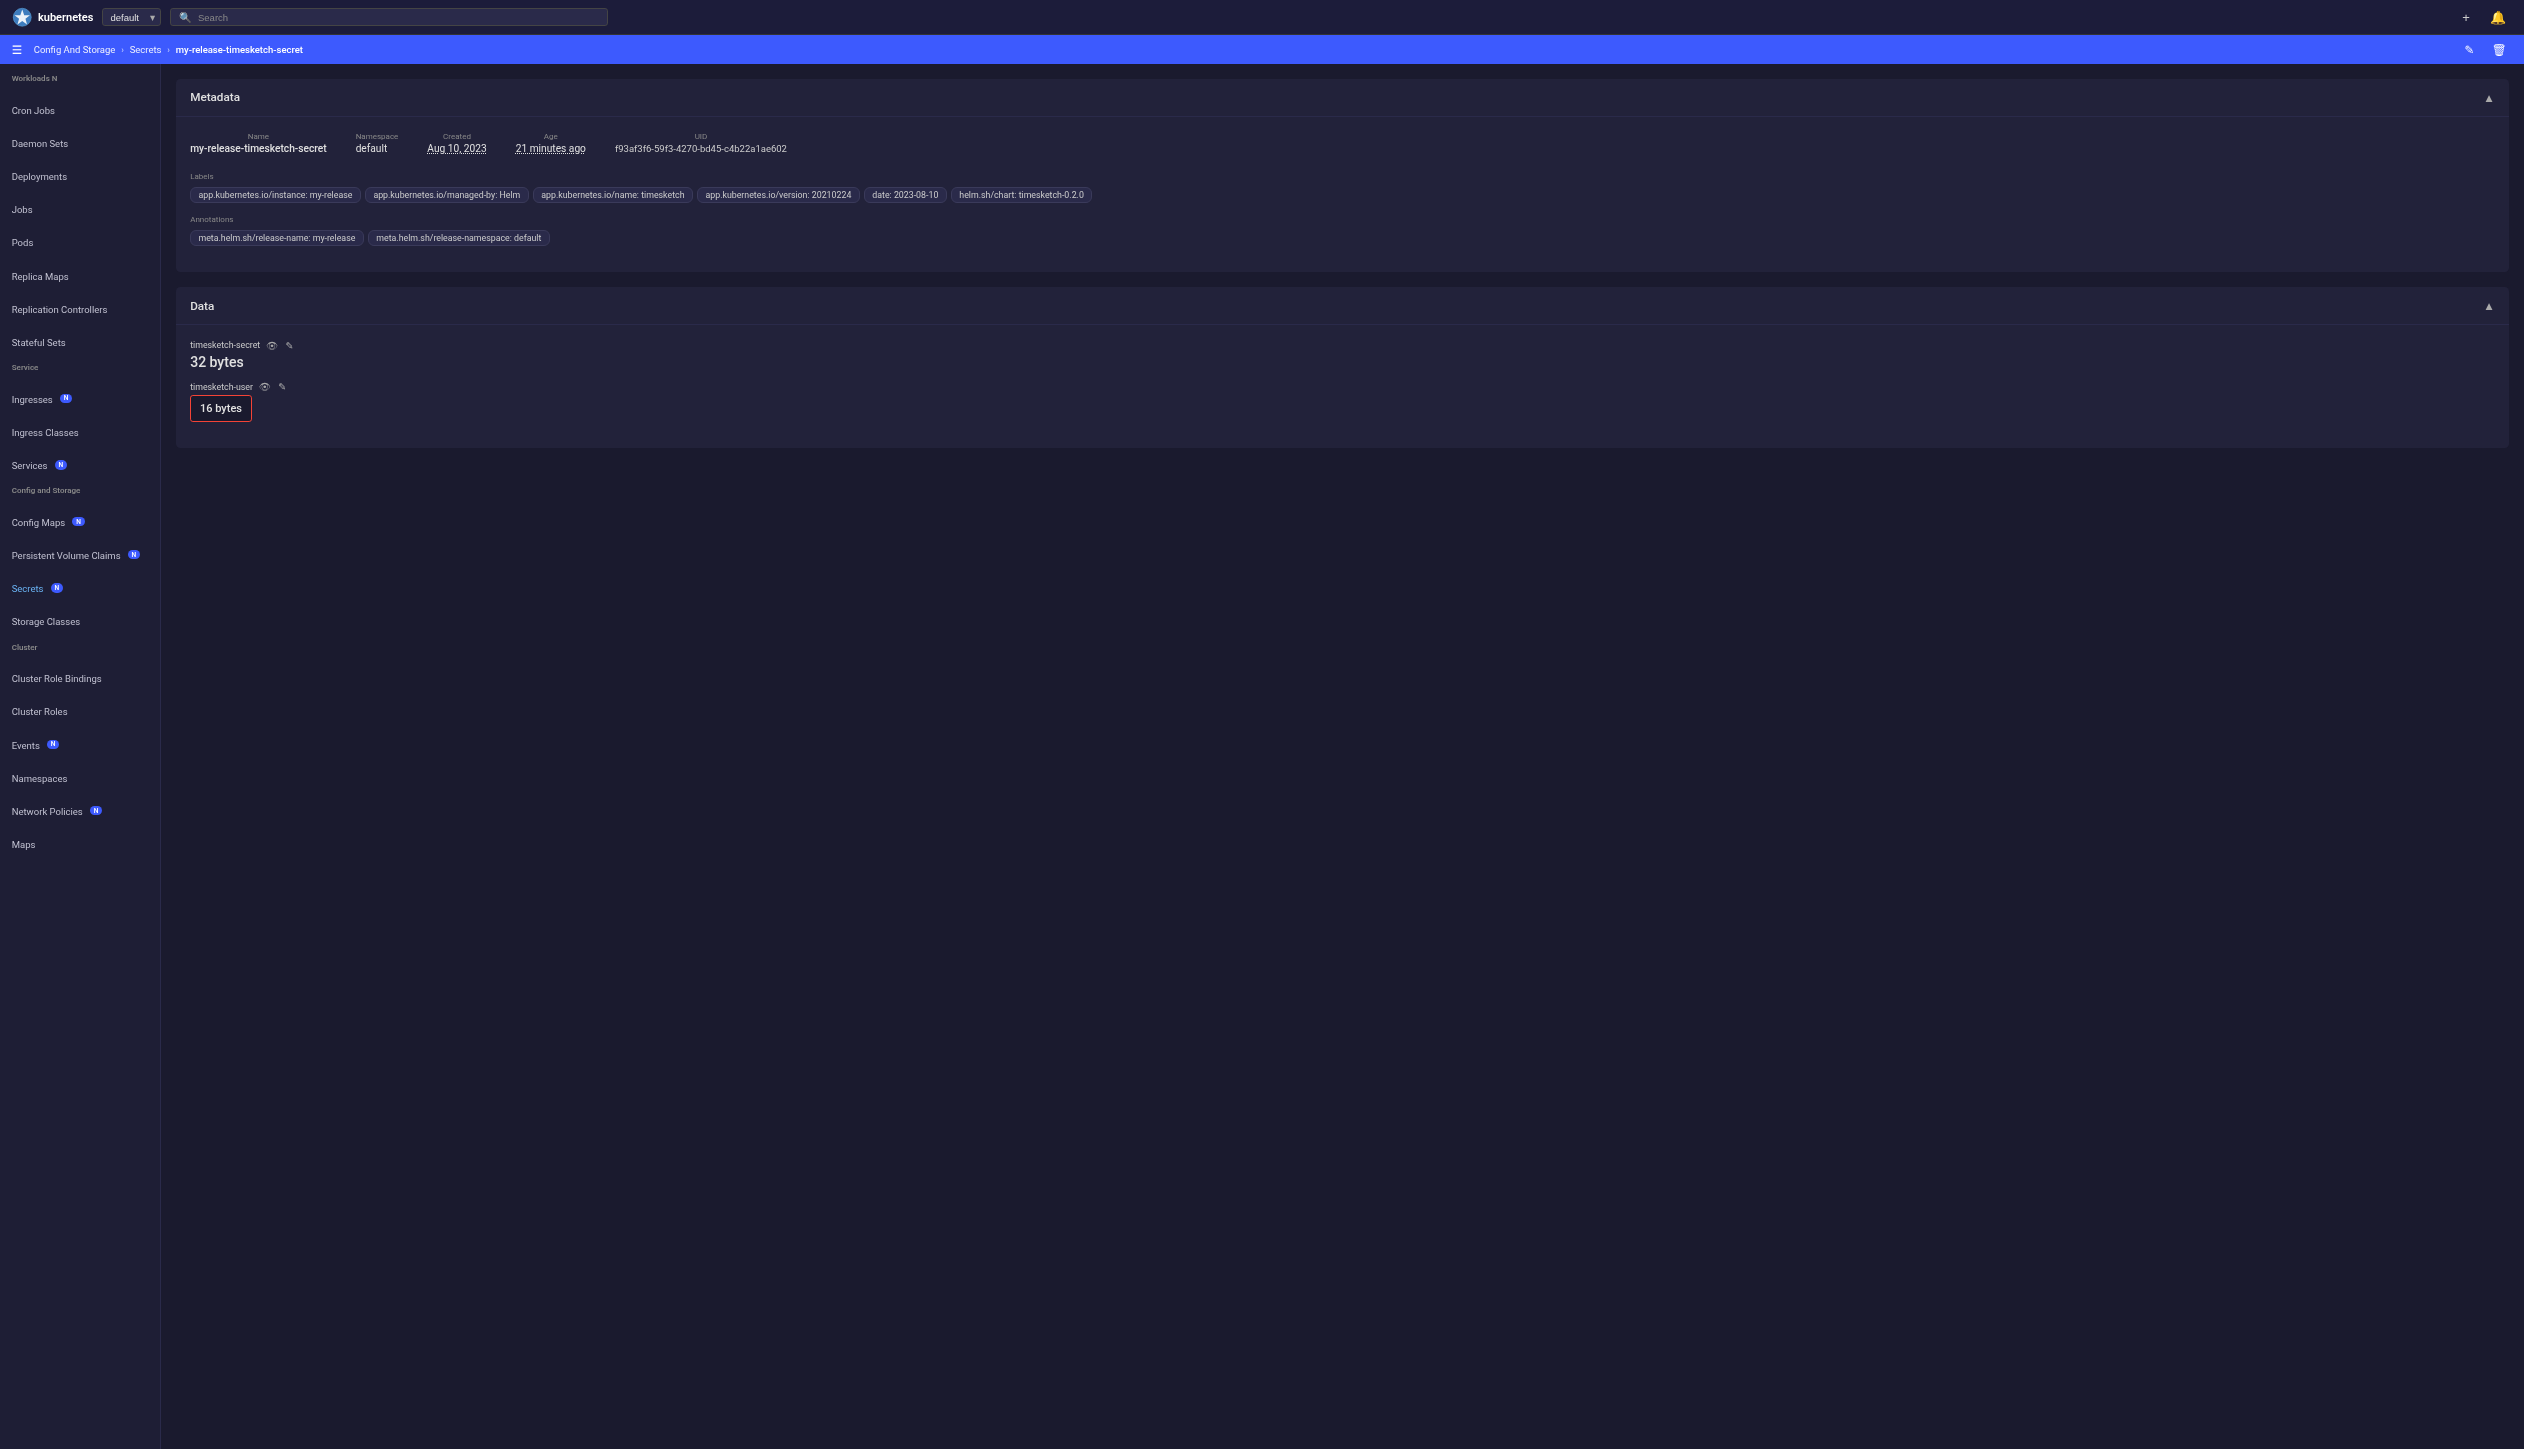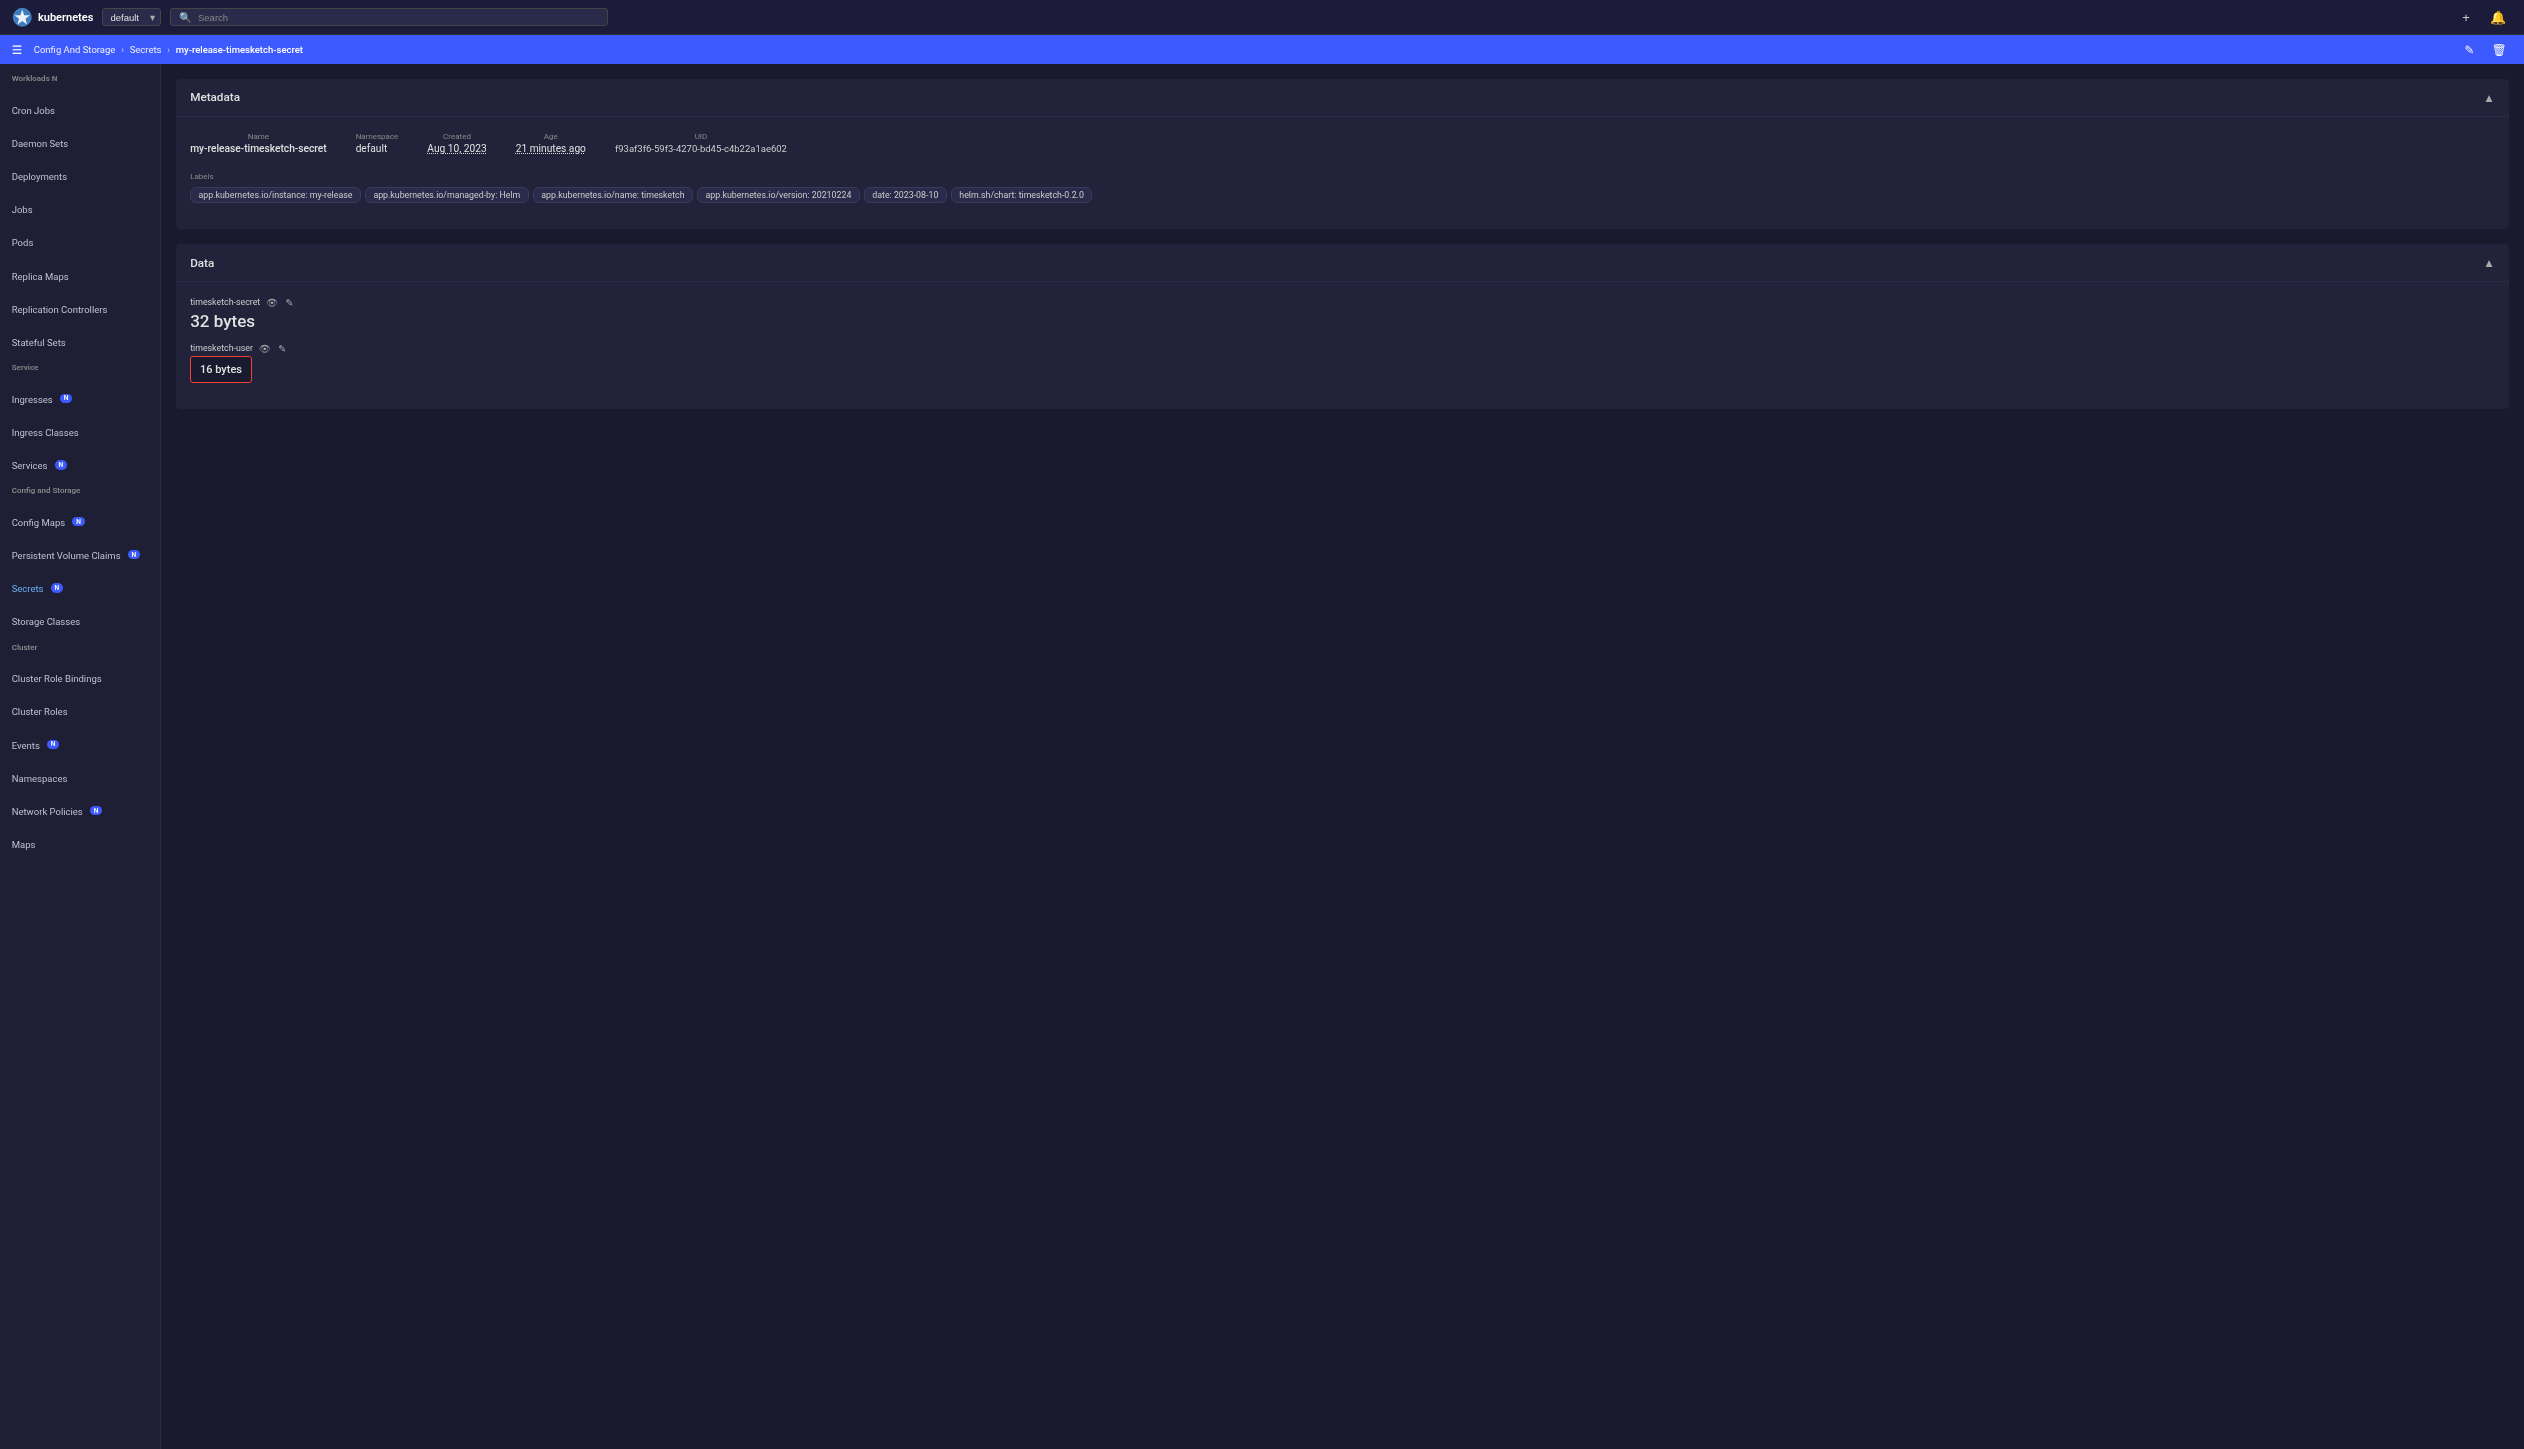--- a/index.html
+++ b/index.html
@@ -306,21 +306,21 @@
     }
     .data-item-header .icon-btn {
       background: none;
       border: none;
       color: #aaa;
       cursor: pointer;
       font-size: 9.5px;
       padding: 0 1.5px;
     }
     .data-value {
-      font-size: 17px;
+      font-size: 14px;
       font-weight: 500;
       color: #e0e0e0;
     }
     .data-item-box {
       background: #1a1a2e;
       border: 1.5px solid #f44336;
       border-radius: 2.9px;
       padding: 5.8px 8.8px;
       display: inline-block;
     }
@@ -490,20 +490,27 @@
           <div class="tags-row">
             <span class="tag">app.kubernetes.io/instance: my-release</span>
             <span class="tag">app.kubernetes.io/managed-by: Helm</span>
             <span class="tag">app.kubernetes.io/name: timesketch</span>
             <span class="tag">app.kubernetes.io/version: 20210224</span>
             <span class="tag">date: 2023-08-10</span>
             <span class="tag">helm.sh/chart: timesketch-0.2.0</span>
           </div>
         </div>
 
+        <div class="tags-section">
+          <label>Annotations</label>
+          <div class="tags-row">
+            <span class="tag">meta.helm.sh/release-name: my-release</span>
+            <span class="tag">meta.helm.sh/release-namespace: default</span>
+          </div>
+        </div>
       </div>
     </div>
 
     <div class="card">
       <div class="card-header">
         <span class="card-title">Data</span>
         <button class="card-toggle">▲</button>
       </div>
       <div class="card-body">
 

